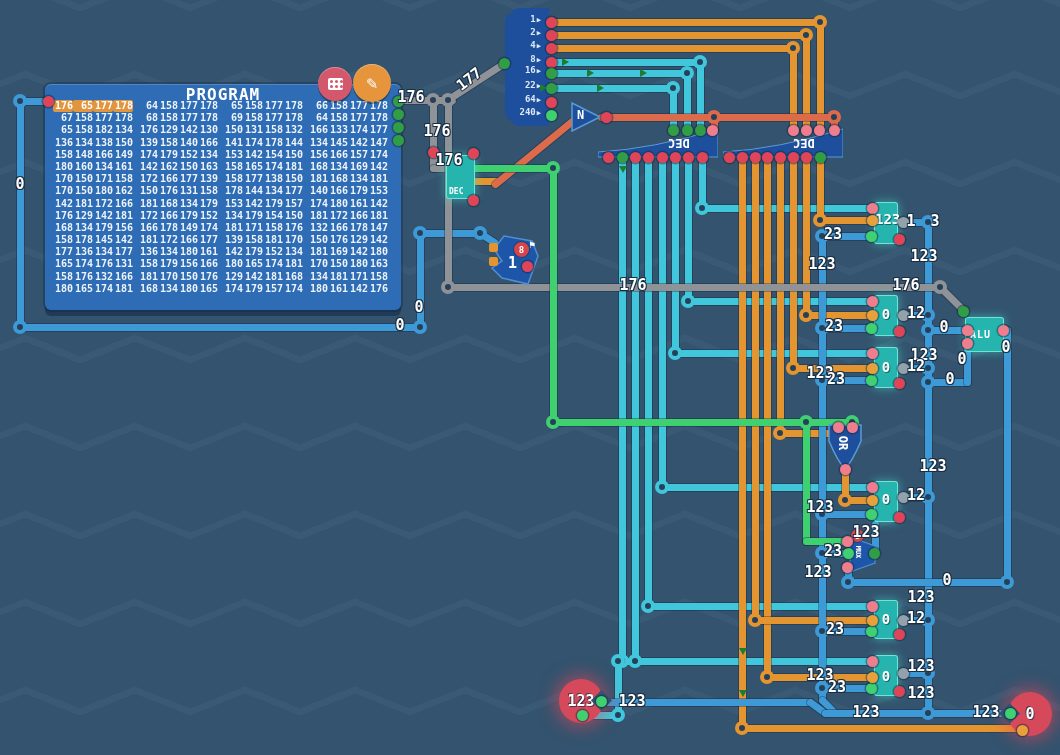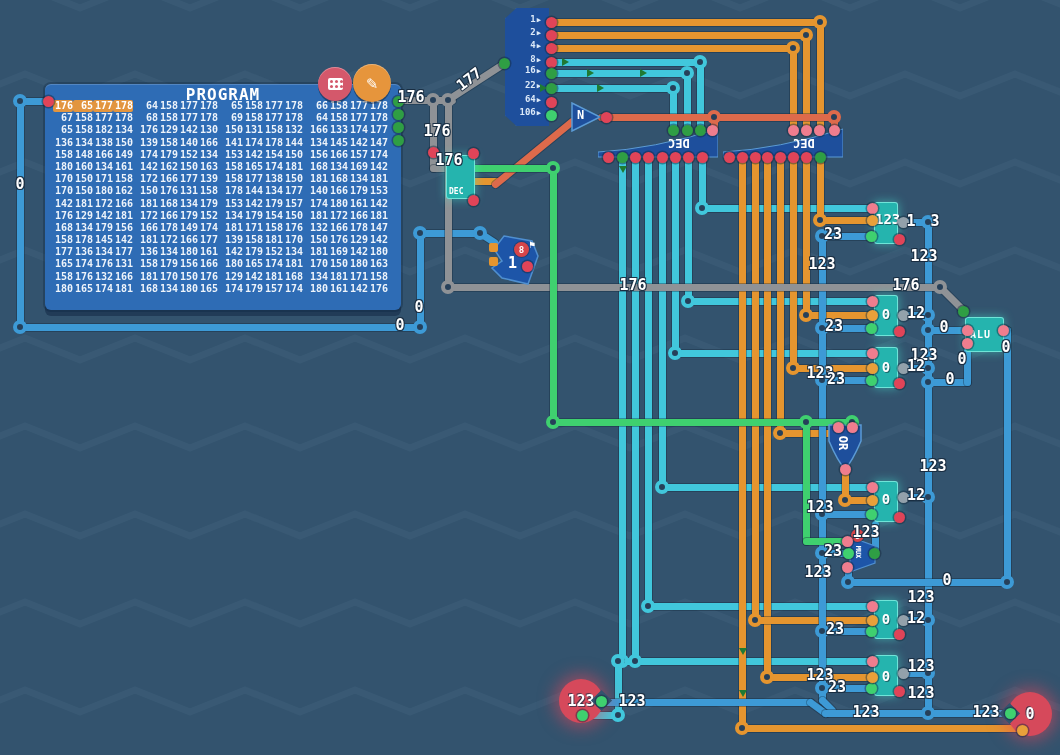--- a/index.html
+++ b/index.html
@@ -192,21 +192,21 @@
 
   <div id="splitter">
       <div id="splitter-rows">
         <div class="sprow" style="top: 7px;"><span>1</span><span class="tri">▶</span></div>
         <div class="sprow" style="top: 20px;"><span>2</span><span class="tri">▶</span></div>
         <div class="sprow" style="top: 33px;"><span>4</span><span class="tri">▶</span></div>
         <div class="sprow" style="top: 47px;"><span>8</span><span class="tri">▶</span></div>
         <div class="sprow" style="top: 58px;"><span>16</span><span class="tri">▶</span></div>
         <div class="sprow" style="top: 73px;"><span>22</span><span class="tri">▶</span></div>
         <div class="sprow" style="top: 87px;"><span>64</span><span class="tri">▶</span></div>
-        <div class="sprow" style="top: 100px;"><span>106</span><span class="tri">▶</span></div>
+        <div class="sprow" style="top: 100px;"><span>240</span><span class="tri">▶</span></div>
       </div>
     </div>
 
   <svg style="position:absolute;left:571px;top:102px;" width="32" height="30">
     <polygon points="1,1 1,29 29,15" fill="#1e4f9c" stroke="#5b9bd5" stroke-width="1.5"></polygon>
   </svg>
   <span class="ctext" style="position:absolute;left:577px;top:108px;font-size:12px;">N</span>
 
   <svg style="position:absolute;left:598px;top:128px;" width="120" height="30">
     <path d="M0,24 Q55,21 120,1 L120,29 L0,29 Z" fill="#1e4f9c" stroke="#5b9bd5" stroke-width="1"></path>

